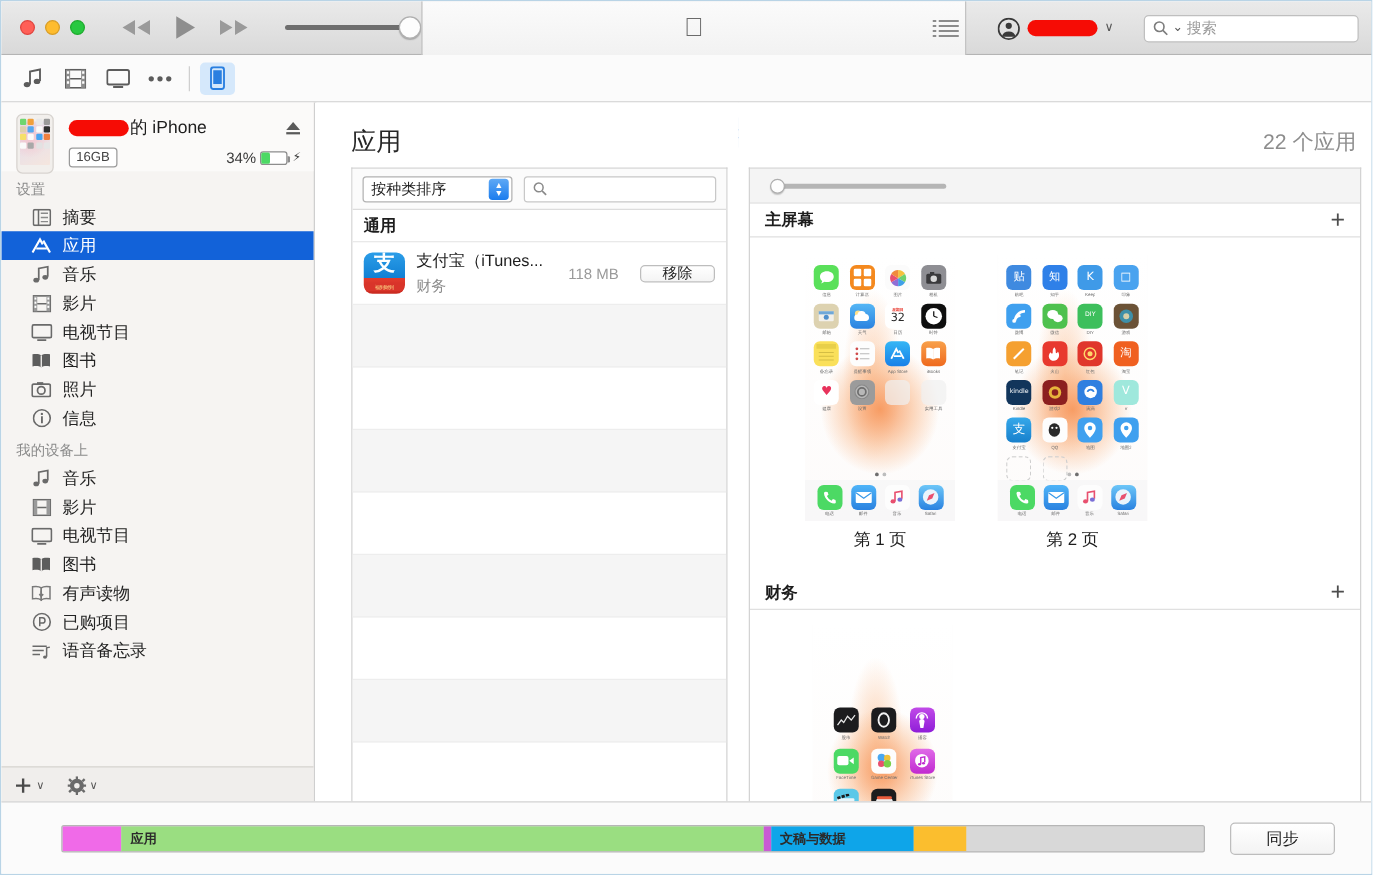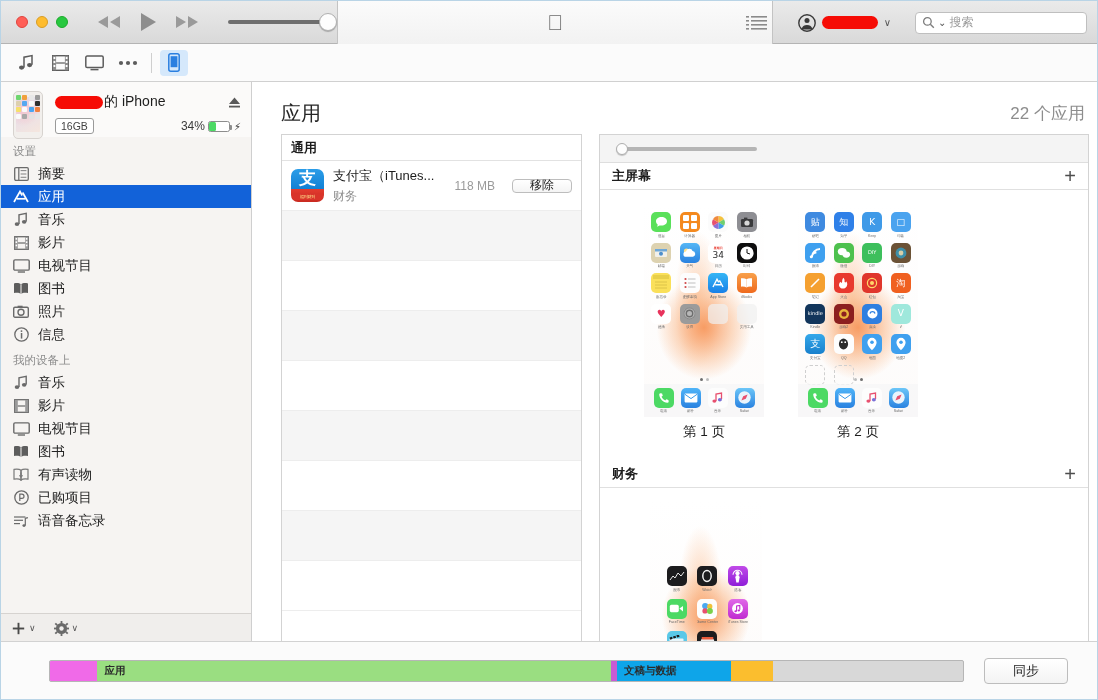--- a/index.html
+++ b/index.html
@@ -115,21 +115,21 @@
   .batt {
     width: 22px; height: 11px; border: 1px solid #8d8d8d; border-radius: 2.5px;
     position: relative; background: #fff;
   }
   .batt::after { content:""; position: absolute; right: -3px; top: 3px; width: 2px; height: 5px;
                  background: #8d8d8d; border-radius: 0 1px 1px 0; }
   .batt i { display: block; height: 100%; background: #4cd964; border-radius: 1.5px; }
   .bolt { font-size: 10px; color: #3a3a3a; margin-left: 1px; }
 
   .sb-group { font-size: 11.5px; color: #8b8b8b; padding: 7px 0 3px 12px; }
-  .sb-item { height: 23px; display: flex; align-items: center; padding-left: 11px; gap: 8px; }
+  .sb-item { height: 23px; display: flex; align-items: center; padding-left: 23px; gap: 8px; }
   .sb-item.sel { background: #1262d9; }
   .sb-item.sel .sb-label { color: #fff; }
   .sb-label { font-size: 13.5px; color: #232323; }
   .sb-ico { width: 18px; height: 16px; display: flex; align-items: center; justify-content: center; flex: 0 0 18px; }
 
   .sb-footer {
     position: absolute; left: 0; bottom: 0; width: 250px; height: 29px;
     background: #f0eeec; border-top: 1px solid #d6d3d0;
     display: flex; align-items: center; gap: 18px; padding-left: 10px;
   }
@@ -647,20 +647,34 @@
           <circle cx="7.5" cy="7.5" r="2.2" fill="#f0eeec"></circle>
         </svg>
         <span class="sbf-chev">∨</span>
       </span>
     </div>
   </div>
 
   <div class="apps-pane">
     <div class="pane-title">应用</div>
     <div class="applist">
+      <div class="alist-toolbar">
+        <div class="sortsel">
+          <span>按种类排序</span>
+          <span class="stepper">▲<br>▼</span>
+        </div>
+        <div class="alist-search">
+          <span>
+            <svg class="svgico" width="12" height="12" viewBox="0 0 13 13">
+              <circle cx="5.4" cy="5.4" r="3.8" fill="none" stroke="#8a8a8a" stroke-width="1.3"></circle>
+              <line x1="8.3" y1="8.3" x2="11.8" y2="11.8" stroke="#8a8a8a" stroke-width="1.4"></line>
+            </svg>
+          </span>
+        </div>
+      </div>
       <div class="cat-head">
         <span>通用</span>
       </div>
 
       <div class="app-row">
         <div class="app-ico">
           <span class="zhi">支</span>
           <span class="ribbon">福到财到</span>
         </div>
         <div class="app-txt">
@@ -764,21 +778,21 @@
                   <svg width="15" height="11" viewBox="0 0 15 11">
                       <circle cx="4.5" cy="4" r="2.6" fill="#ffe08a"></circle>
                       <path d="M4 9.8a2.6 2.6 0 0 1 0-5.2 3.4 3.4 0 0 1 6.6-0.5 2.9 2.9 0 0 1 0.4 5.7z" fill="#fff"></path>
                     </svg>
                 </span>
                 <span class="iclabel">天气</span>
               </div>
               <div class="cell">
                 <span class="ic" style="background:#fff;flex-direction:column">
                   <span style="font-size:3px;color:#e8392e;line-height:4px;font-weight:bold">星期日</span>
-                  <span style="font-size:9px;color:#2a2a2a;line-height:10px">34</span>
+                  <span style="font-size:9px;color:#2a2a2a;line-height:10px">32</span>
                 </span>
                 <span class="iclabel">日历</span>
               </div>
               <div class="cell">
                 <span class="ic" style="background:#0e0e0e">
                   <svg width="16" height="16" viewBox="0 0 16 16">
                       <circle cx="8" cy="8" r="6.6" fill="#fff"></circle>
                       <line x1="8" y1="8" x2="8" y2="4" stroke="#111" stroke-width="1"></line>
                       <line x1="8" y1="8" x2="11" y2="9" stroke="#111" stroke-width="1"></line>
                     </svg>

